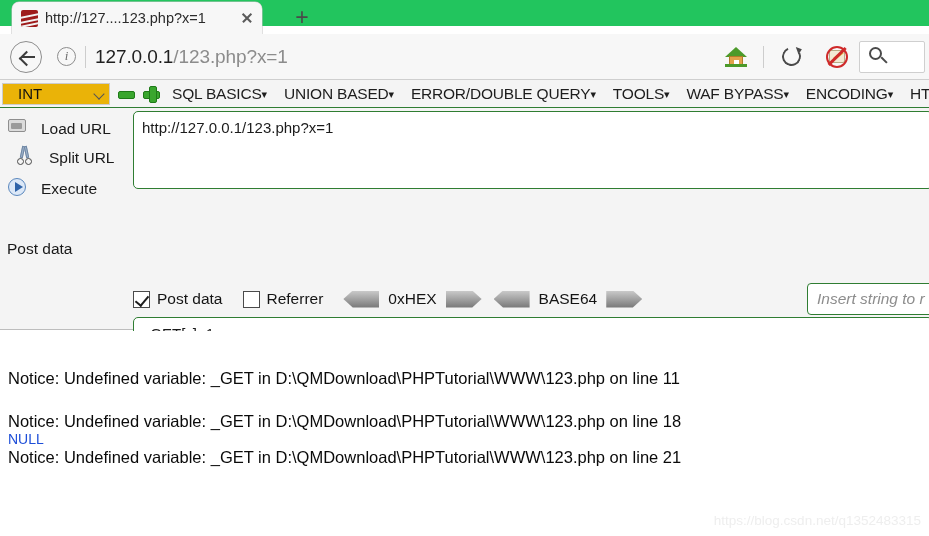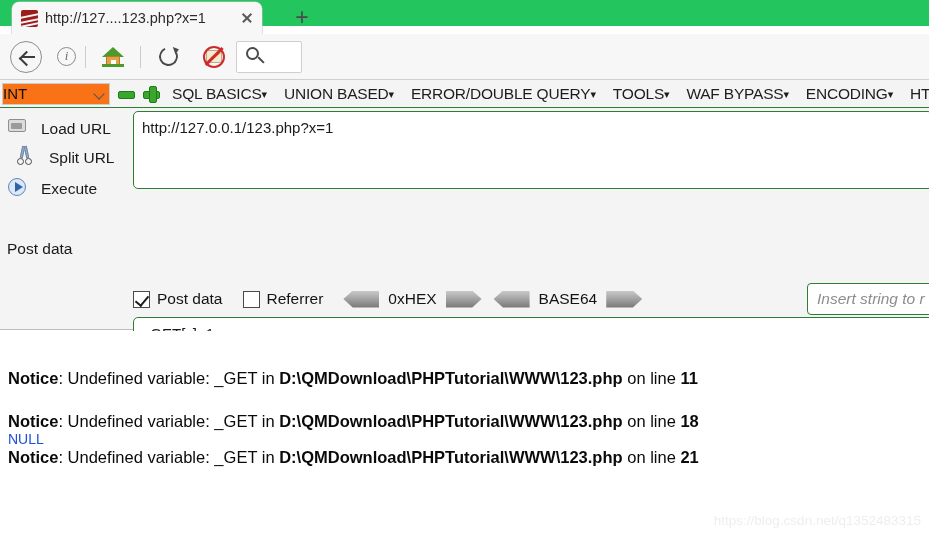--- a/index.html
+++ b/index.html
@@ -158,23 +158,23 @@
   .hackbar {
     position: absolute; left: 0; top: 80px; width: 929px; height: 250px;
     background: #f4f4f4; border-bottom: 1px solid #bdbdbd;
   }
   .hb-menurow {
     position: absolute; left: 0; top: 0; width: 929px; height: 28px;
     display: flex; align-items: center; border-bottom: 1.5px solid #2f7d32;
     background: #f4f4f4;
   }
   .hb-select {
-    margin-left: 2px; width: 108px; height: 22px; background: #f97316;
+    margin-left: 2px; width: 108px; height: 22px; background: #eab308;
     border: 1px solid #cccccc; display: flex; align-items: center;
-    padding: 0 0; position: relative; flex: 0 0 108px;
+    padding: 0 15px; position: relative; flex: 0 0 108px;
   }
   .hb-select-label { font-size: 15px; color: #111; }
   .hb-chevron {
     position: absolute; right: 6px; top: 6px; width: 8px; height: 8px;
     border-right: 1.4px solid #555; border-bottom: 1.4px solid #555;
     transform: rotate(45deg);
   }
   .hb-minus, .hb-plus {
     position: relative; width: 18px; height: 18px; flex: 0 0 18px; margin-left: 7px;
   }
@@ -287,21 +287,21 @@
     overflow: hidden;
   }
 
   
   .page {
     position: absolute; left: 0; top: 331px; width: 929px; height: 205px;
     background: #fff; padding: 38px 0 0 8px;
     font-family: "Liberation Sans", sans-serif;
   }
   .notice { font-size: 16.5px; color: #0a0a0a; line-height: 1.15; white-space: nowrap; }
-  .notice b { font-weight: bold; }
+  .notice b { font-weight: normal; }
   .notice-gap { height: 24px; }
   .nullline { font-size: 14px; color: #1d4ed8; line-height: 1.25; }
   .watermark {
     position: absolute; right: 8px; bottom: 8px;
     font-size: 13.5px; color: #eeeeee; white-space: nowrap;
   }
 </style>
 </head>
 <body>
 
@@ -313,20 +313,21 @@
       <div class="tab-title">http://127....123.php?x=1</div>
       <div class="tab-close"></div>
     </div>
     <div class="tab-new">+</div>
   </div>
 
   <div class="browser-navbar">
     <div class="nav-back"></div>
     <div class="nav-info">i</div>
     <div class="nav-sep"></div>
+    <div class="url-text"><span>127.0.0.1</span><span class="dim">/123.php?x=1</span></div>
     <div class="nav-right">
       <div class="nav-btn">
         <div class="ic-home">
           <div class="roof"></div>
             <div class="body"></div>
           <div class="door"></div>
             <div class="base"></div>
         </div>
       </div>
       <div class="nav-sep"></div>

